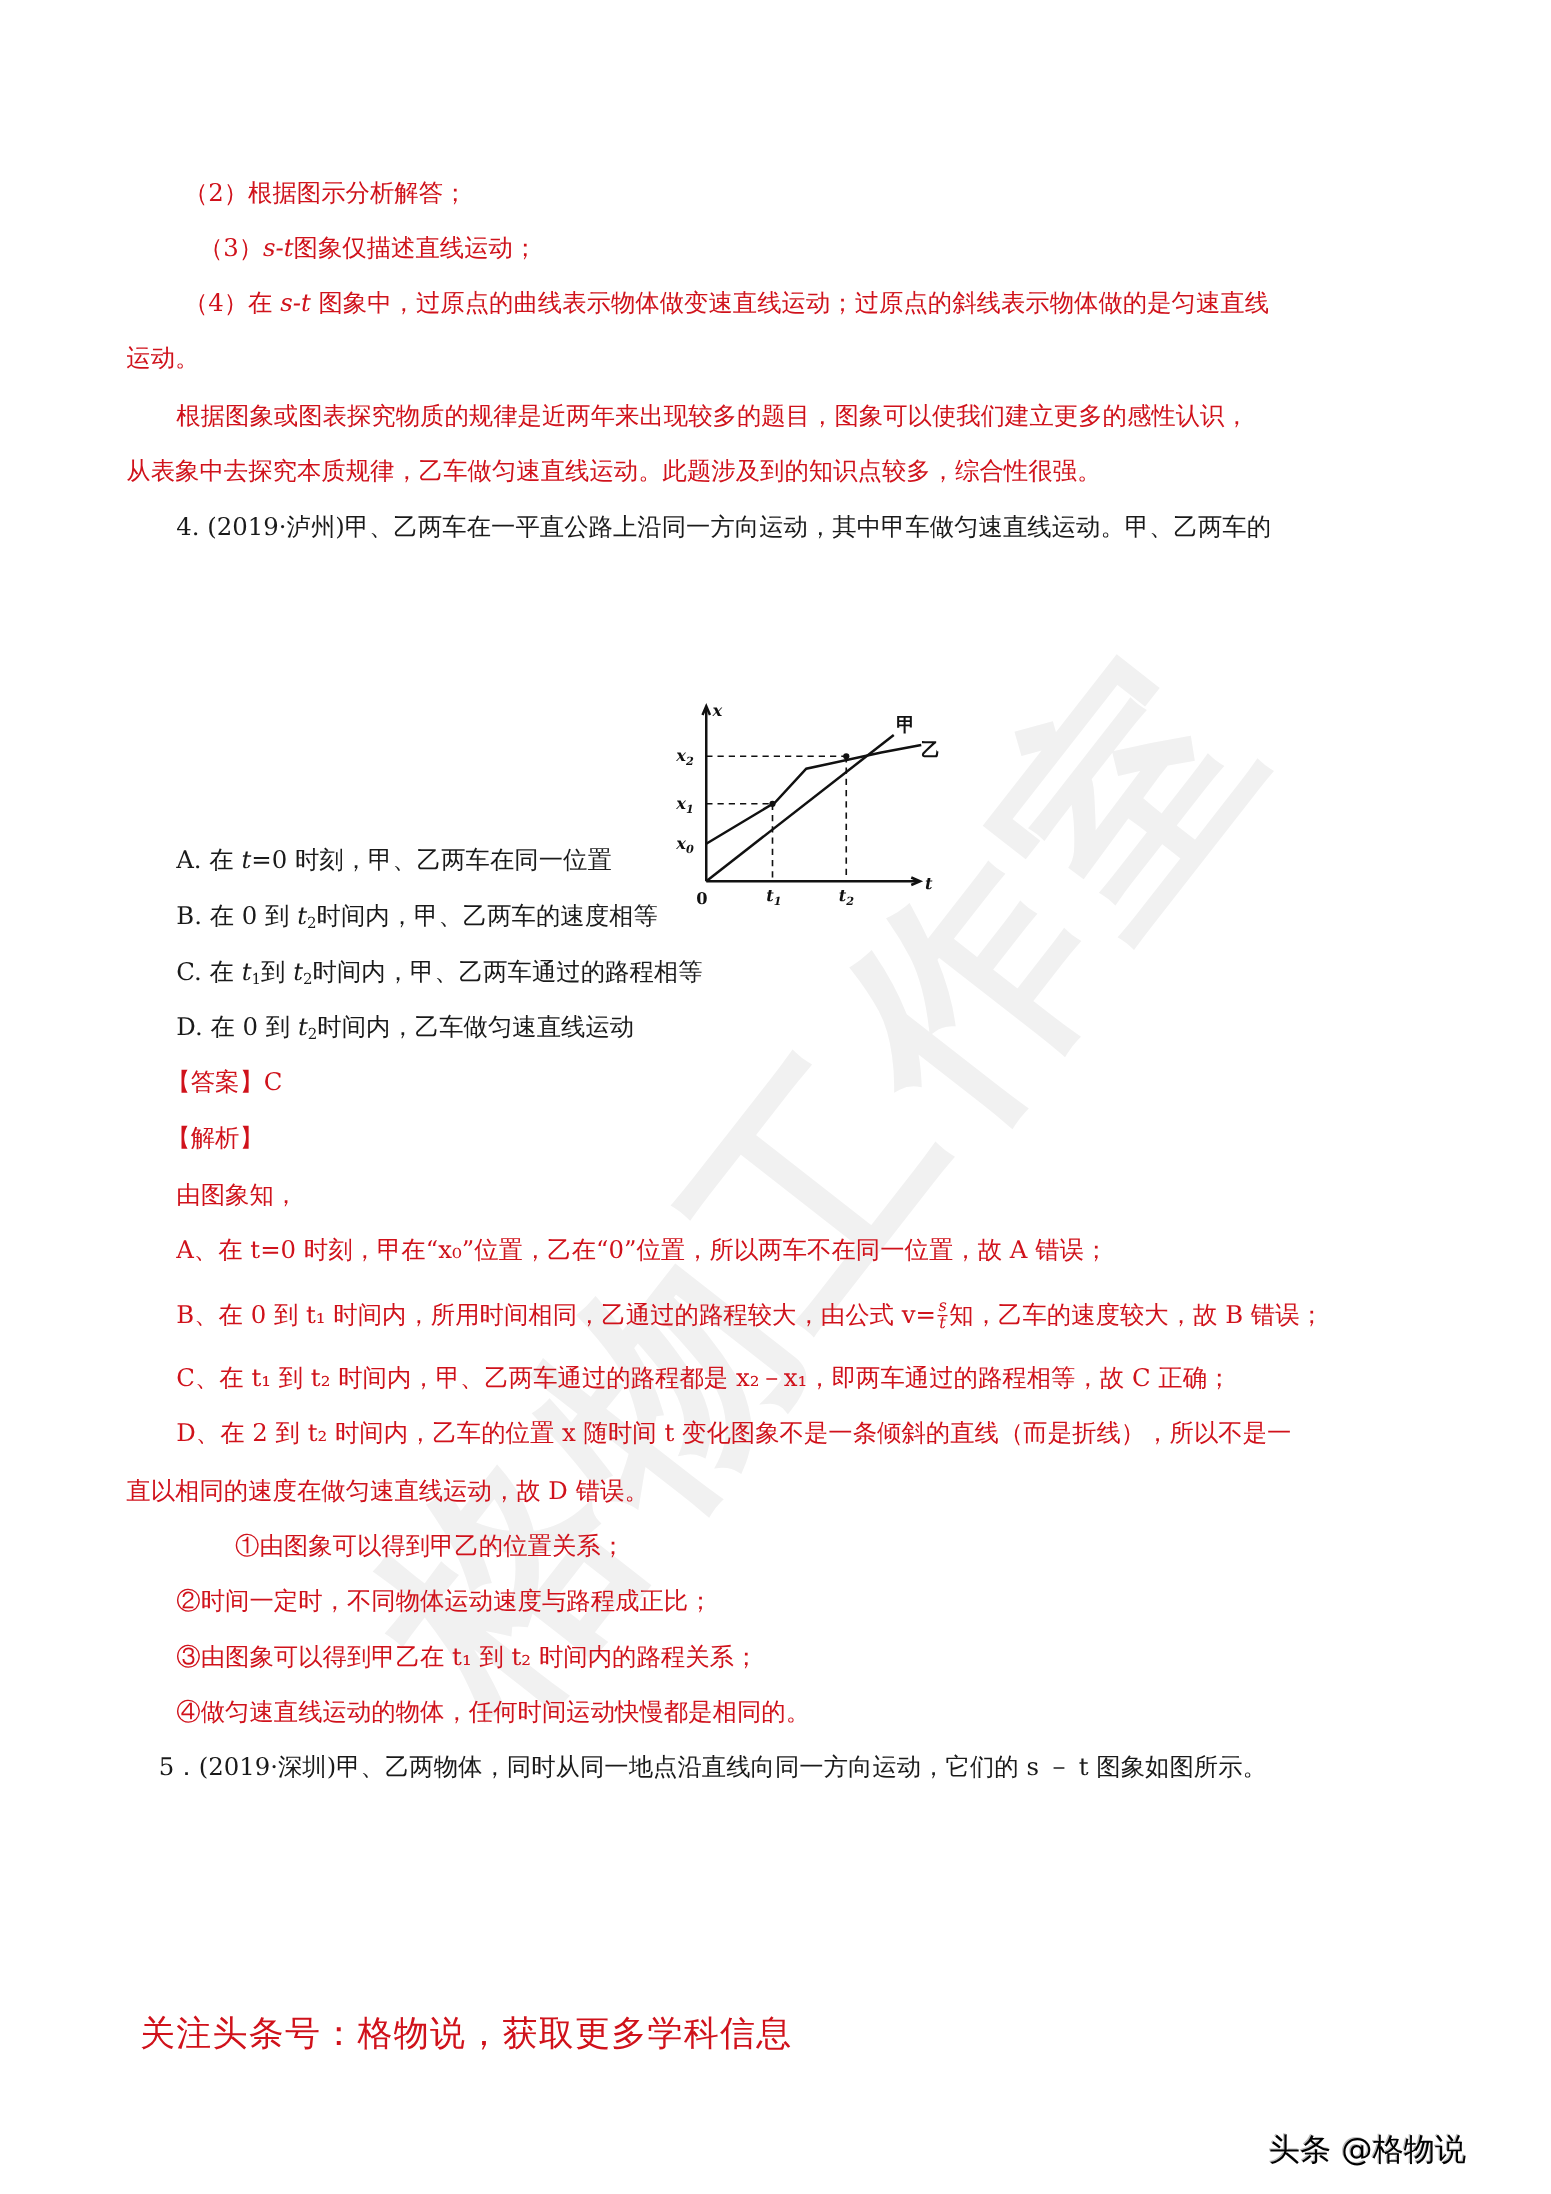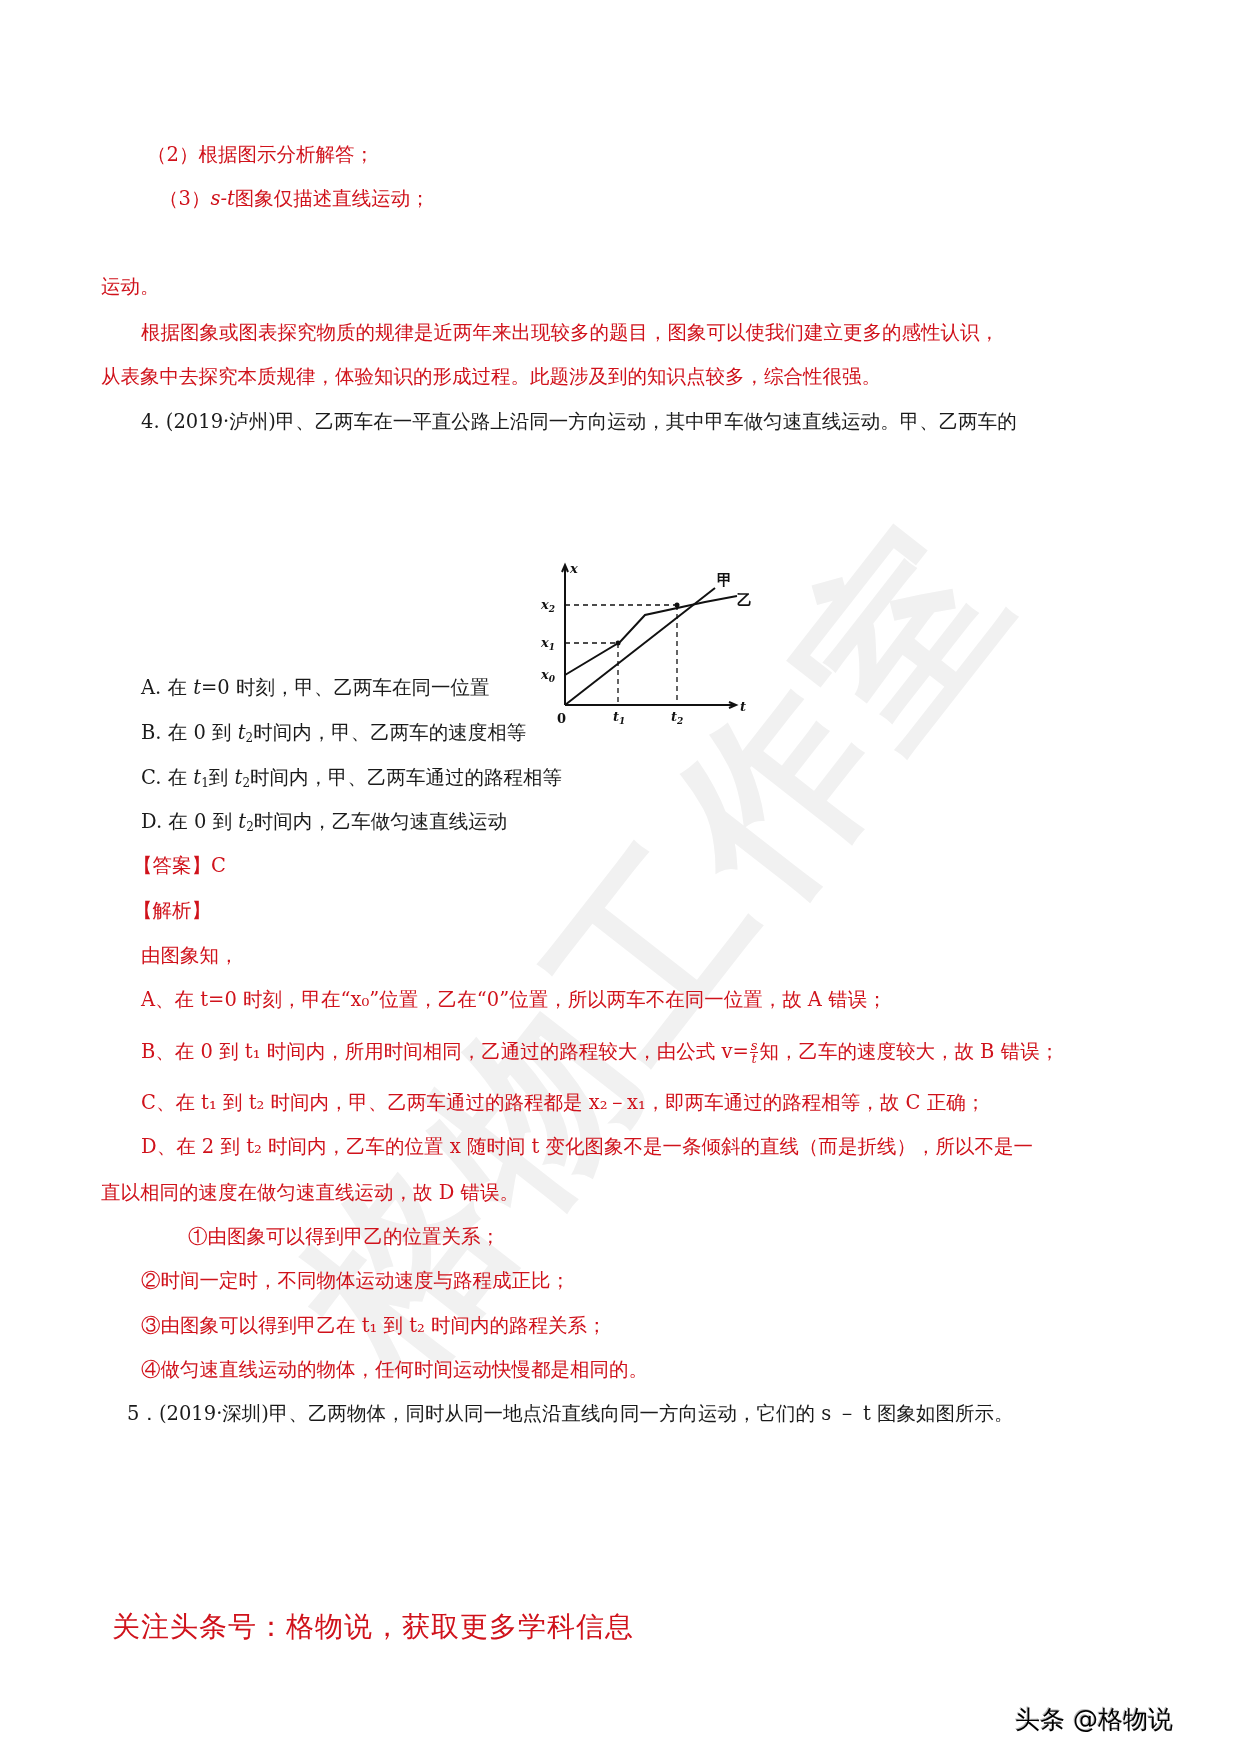--- a/index.html
+++ b/index.html
@@ -31,24 +31,27 @@
 <div class="page">
 
   <div class="wm">格物工作室</div>
 
   <div class="line red" style="left:147px;top:142px;">（2）根据图示分析解答；</div>
 
   <div class="line red" style="left:147px;top:186px;margin-left:12px;">
     <span>（3）</span><span class="it">s-t</span><span>图象仅描述直线运动；</span>
   </div>
 
+  <div class="line red" style="left:147px;top:230px;">
+    <span>（4）在 </span><span class="it">s-t</span><span> 图象中，过原点的曲线表示物体做变速直线运动；过原点的斜线表示物体做的是匀速直线</span>
+  </div>
   <div class="line red" style="left:101px;top:274px;">运动。</div>
 
   <div class="line red" style="left:141px;top:320px;">根据图象或图表探究物质的规律是近两年来出现较多的题目，图象可以使我们建立更多的感性认识，</div>
-  <div class="line red" style="left:101px;top:364px;">从表象中去探究本质规律，体验知识的形成过程。此题涉及到的知识点较多，综合性很强。</div>
+  <div class="line red" style="left:101px;top:364px;">从表象中去探究本质规律，乙车做匀速直线运动。此题涉及到的知识点较多，综合性很强。</div>
 
   <div class="line black" style="left:141px;top:409px;">4. (2019·泸州)甲、乙两车在一平直公路上沿同一方向运动，其中甲车做匀速直线运动。甲、乙两车的</div>
 
   <svg class="figure" viewBox="0 0 230 170">
     <g stroke="#111" stroke-width="2" fill="none">
       <line x1="40" y1="150" x2="40" y2="12"></line>
       <line x1="40" y1="150" x2="210" y2="150"></line>
       <polyline points="37,17 40,10 43,17"></polyline>
       <polyline points="204,147 211,150 204,153"></polyline>
 

